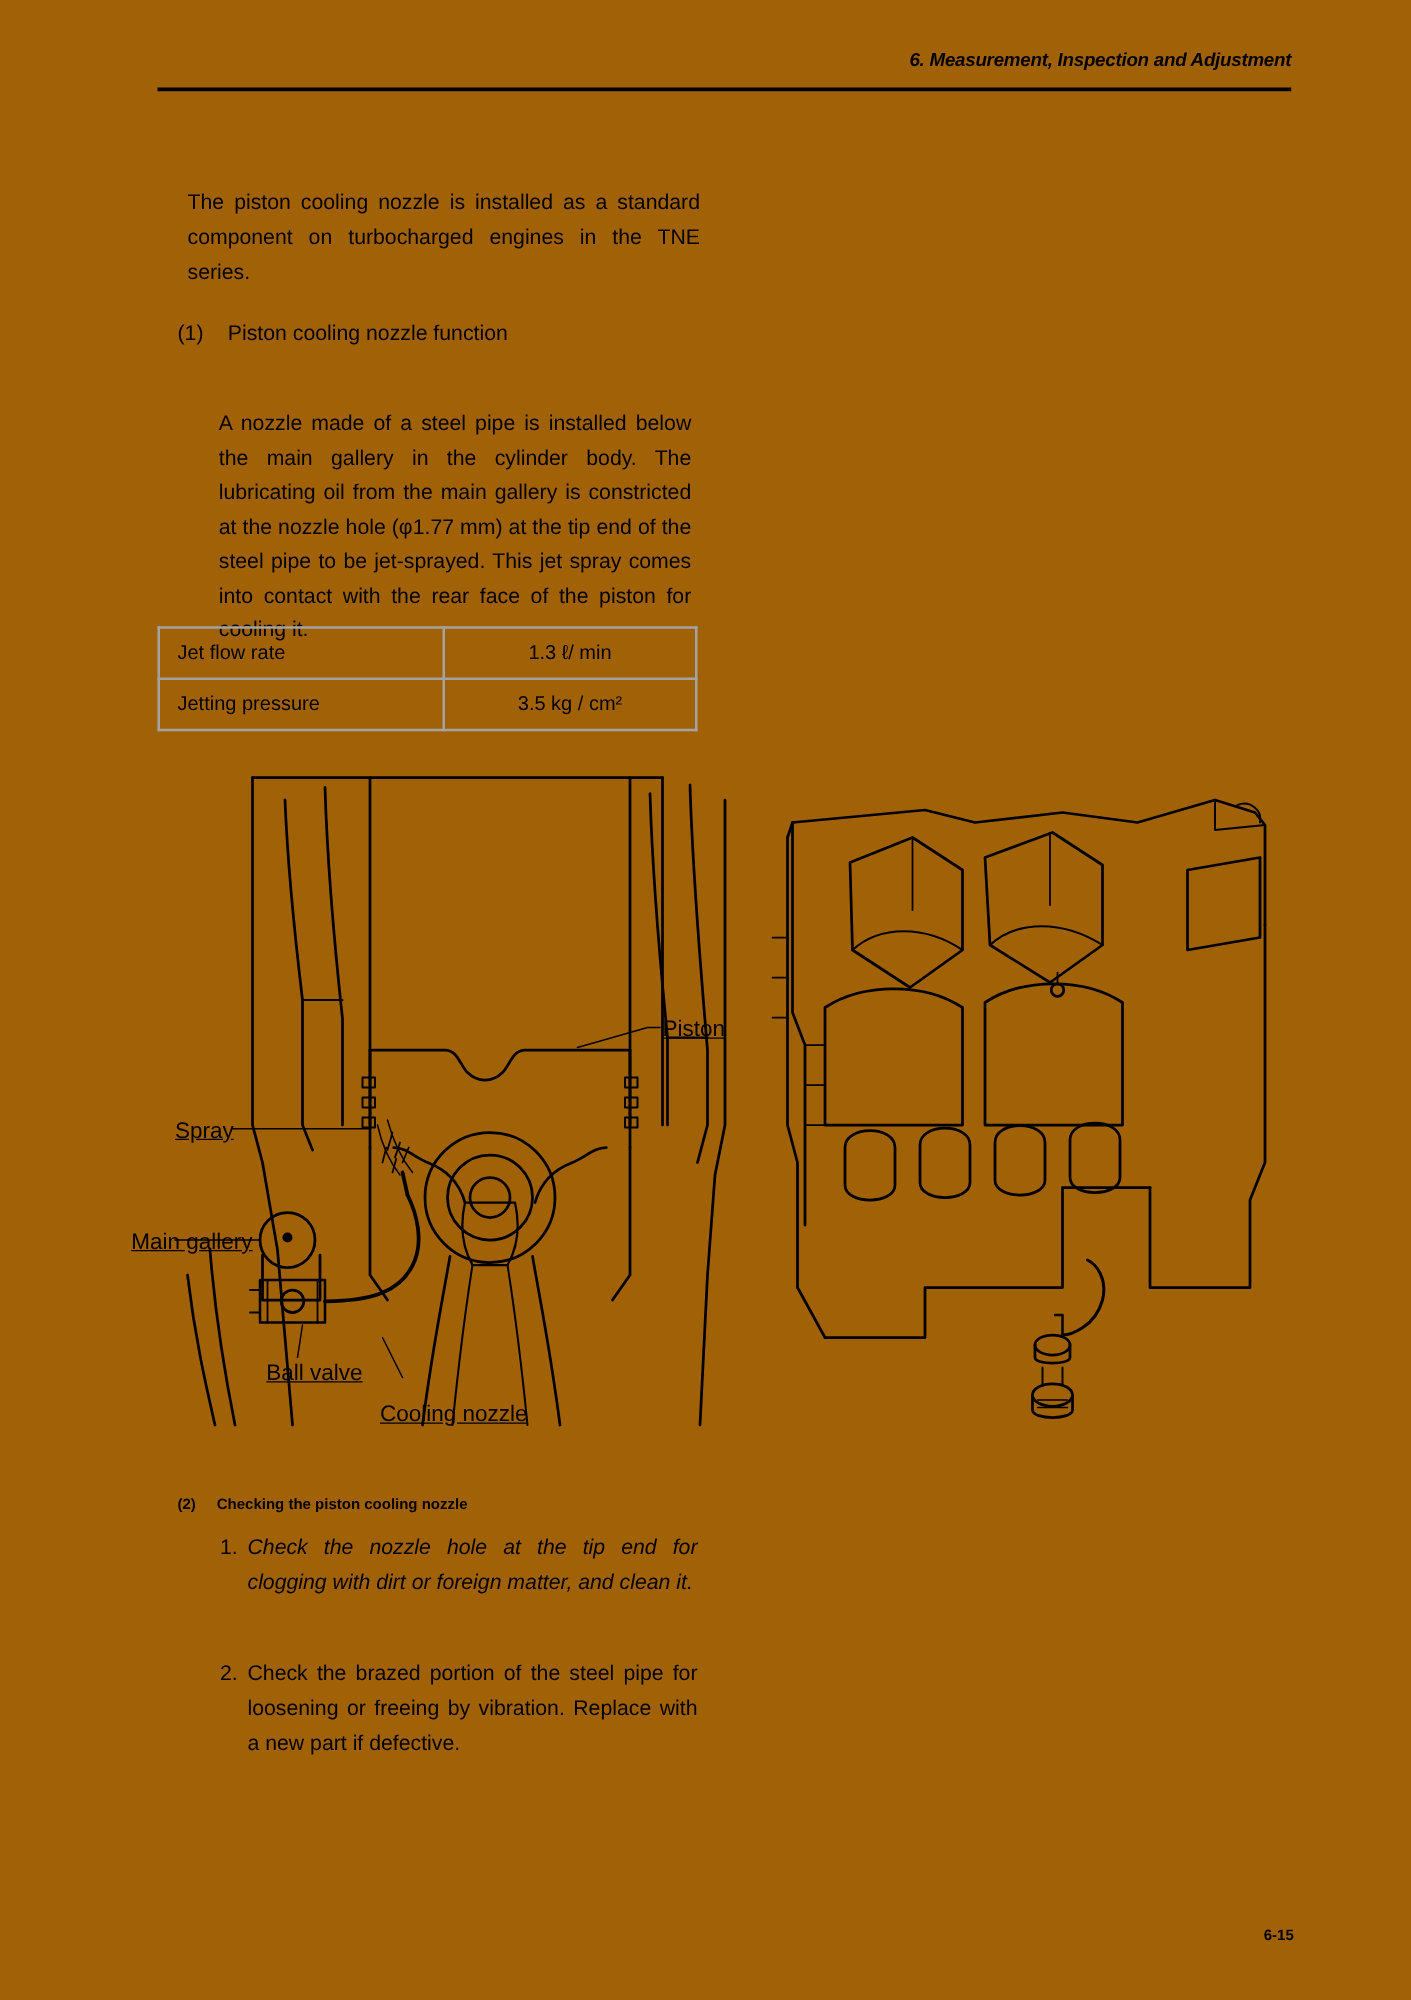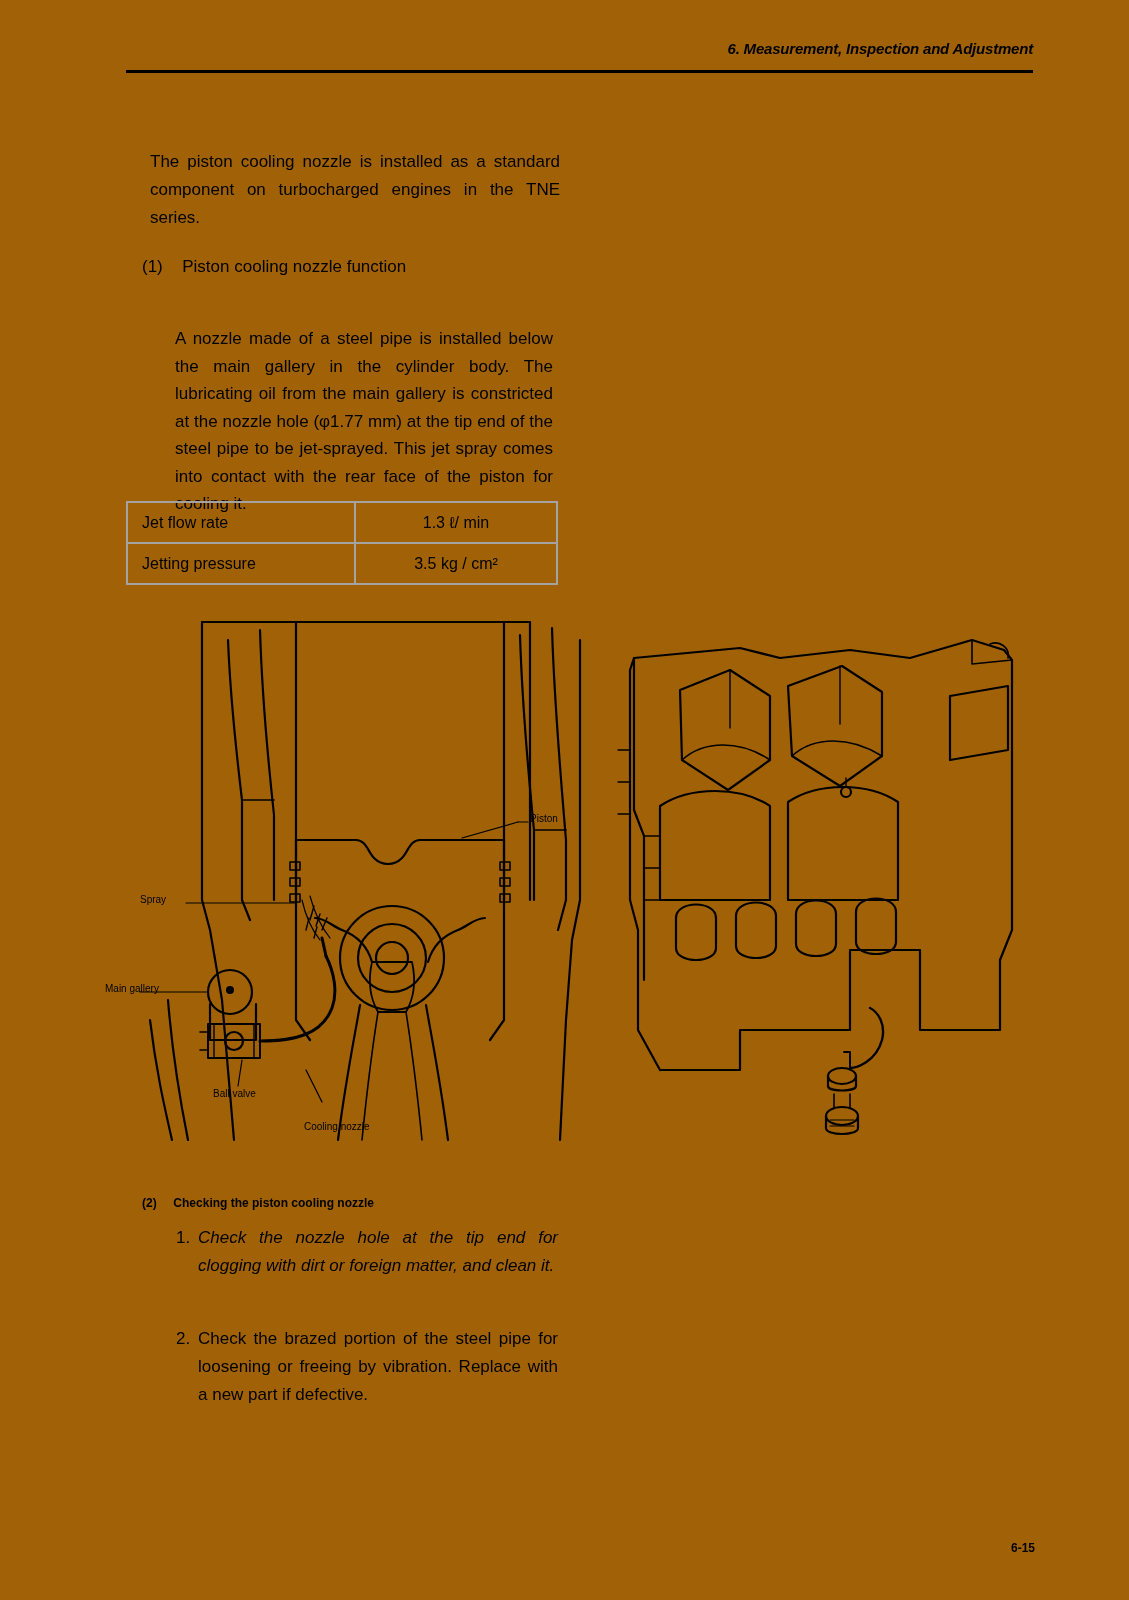--- a/index.html
+++ b/index.html
@@ -125,22 +125,23 @@
   .step2 .txt { display: block; margin-left: 22px; text-align: justify; }
   .page-num {
     position: absolute;
     right: 94px;
     bottom: 45px;
     font-size: 12px;
     font-weight: bold;
   }
   .calloutlbl {
     position: absolute;
-    font-size: 10px;
-    white-space: nowrap;
+    font-size: 18px;
+    white-space: nowrap;
+    text-decoration: underline;
   }
 </style>
 </head>
 <body>
 
 <div class="page">
 
   <div class="running-head">6. Measurement, Inspection and Adjustment</div>
   <div class="header-line"></div>
 

